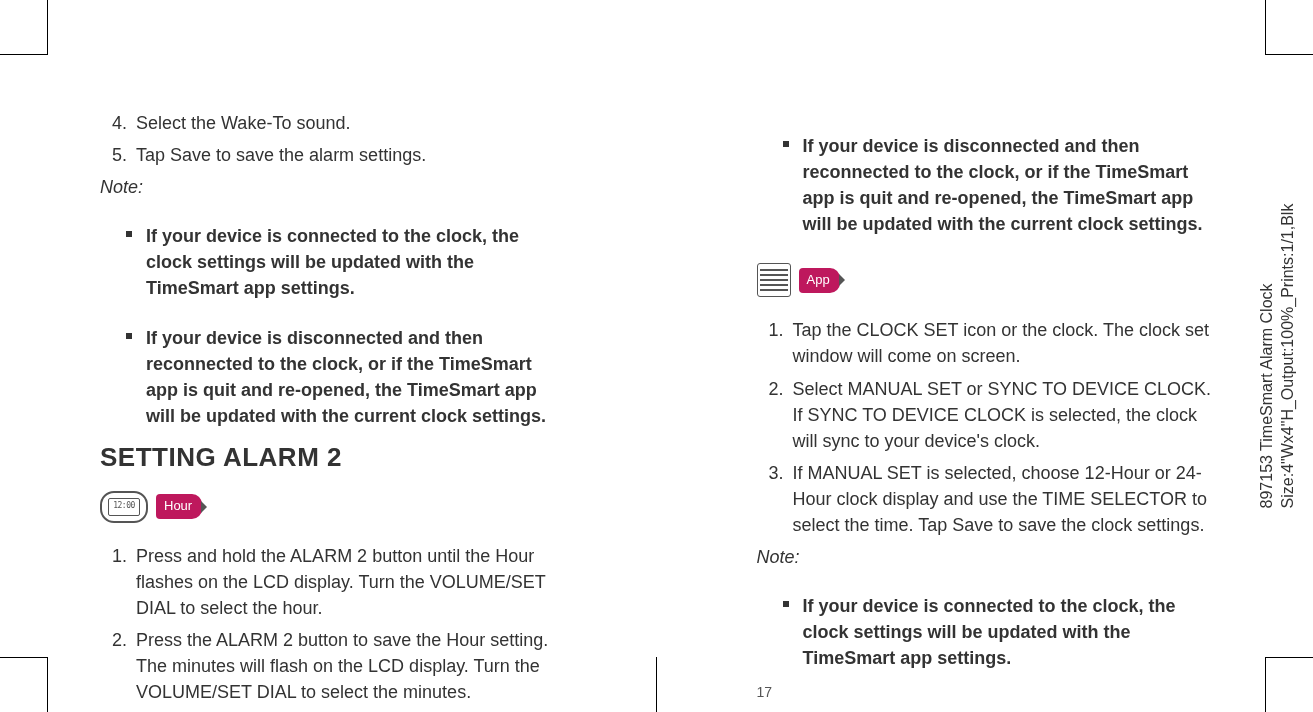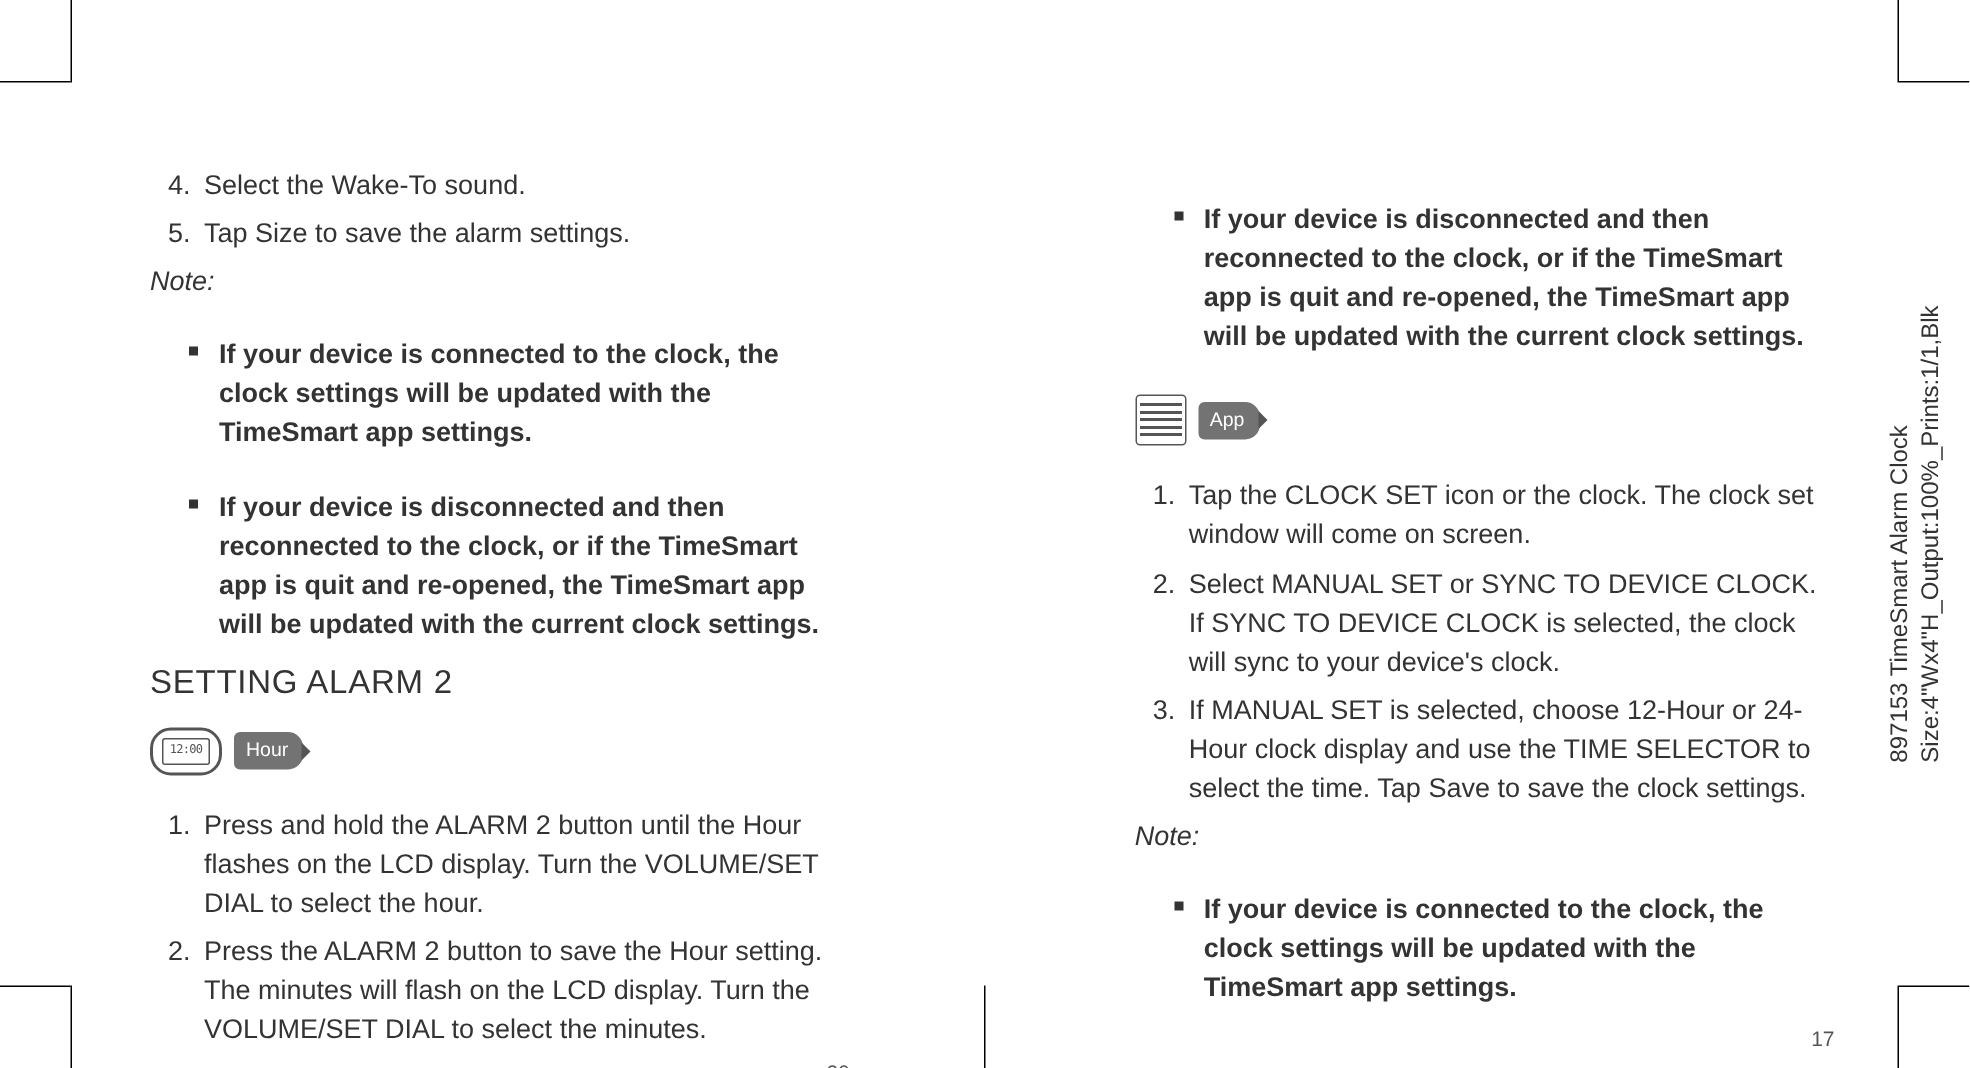--- a/index.html
+++ b/index.html
@@ -29,21 +29,21 @@
     flex-direction: column;
   }
   .page .content {
     flex: 1;
   }
   .page .pagenum {
     font-size: 14px;
     color: #555;
   }
   .page.left .pagenum { text-align: right; }
-  .page.right .pagenum { text-align: right; }
+  .page.right .pagenum { text-align: left; }
 
   ol.outer {
     margin: 0 0 6px 0;
     padding-left: 32px;
   }
   ol.outer > li {
     margin-bottom: 6px;
     padding-left: 4px;
   }
   ul.notes {
@@ -61,22 +61,22 @@
   ul.notes > li::before {
     content: "";
     position: absolute;
     left: -6px;
     top: 8px;
     width: 6px;
     height: 6px;
     background: #333;
   }
   .section-heading {
-    font-size: 22px;
-    font-weight: normal;
+    font-size: 26px;
+    font-weight: bold;
     letter-spacing: 0.5px;
     margin: 0 0 14px 0;
   }
   .note-label {
     margin: 4px 0 4px 0;
     font-style: italic;
   }
   .badge-row {
     display: flex;
     align-items: center;
@@ -111,21 +111,21 @@
     border-radius: 3px;
     background: repeating-linear-gradient(
       to bottom,
       #555 0, #555 2px,
       #fff 2px, #fff 5px
     );
     background-clip: content-box;
     padding: 2px;
   }
   .pill {
-    background: #737373;
+    background: #be185d;
     color: #fff;
     font-size: 13px;
     padding: 3px 10px 3px 8px;
     border-radius: 4px 10px 10px 4px;
     position: relative;
   }
   .pill::after {
     content: "";
     position: absolute;
     right: -5px;
@@ -167,21 +167,21 @@
 </style>
 </head>
 <body>
 
 <div class="spread">
 
   <div class="page left">
     <div class="content">
       <ol class="outer" start="4">
         <li><span>Select the Wake-To sound.</span></li>
-        <li><span>Tap Size to save the alarm settings.</span></li>
+        <li><span>Tap Save to save the alarm settings.</span></li>
       </ol>
 
       <div class="note-label">Note:</div>
       <ul class="notes">
         <li>If your device is connected to the clock, the clock settings will be updated with the TimeSmart app settings.</li>
         <li>If your device is disconnected and then reconnected to the clock, or if the TimeSmart app is quit and re-opened, the TimeSmart app will be updated with the current clock settings.</li>
       </ul>
 
       <div class="section-heading">SETTING ALARM 2</div>
 

